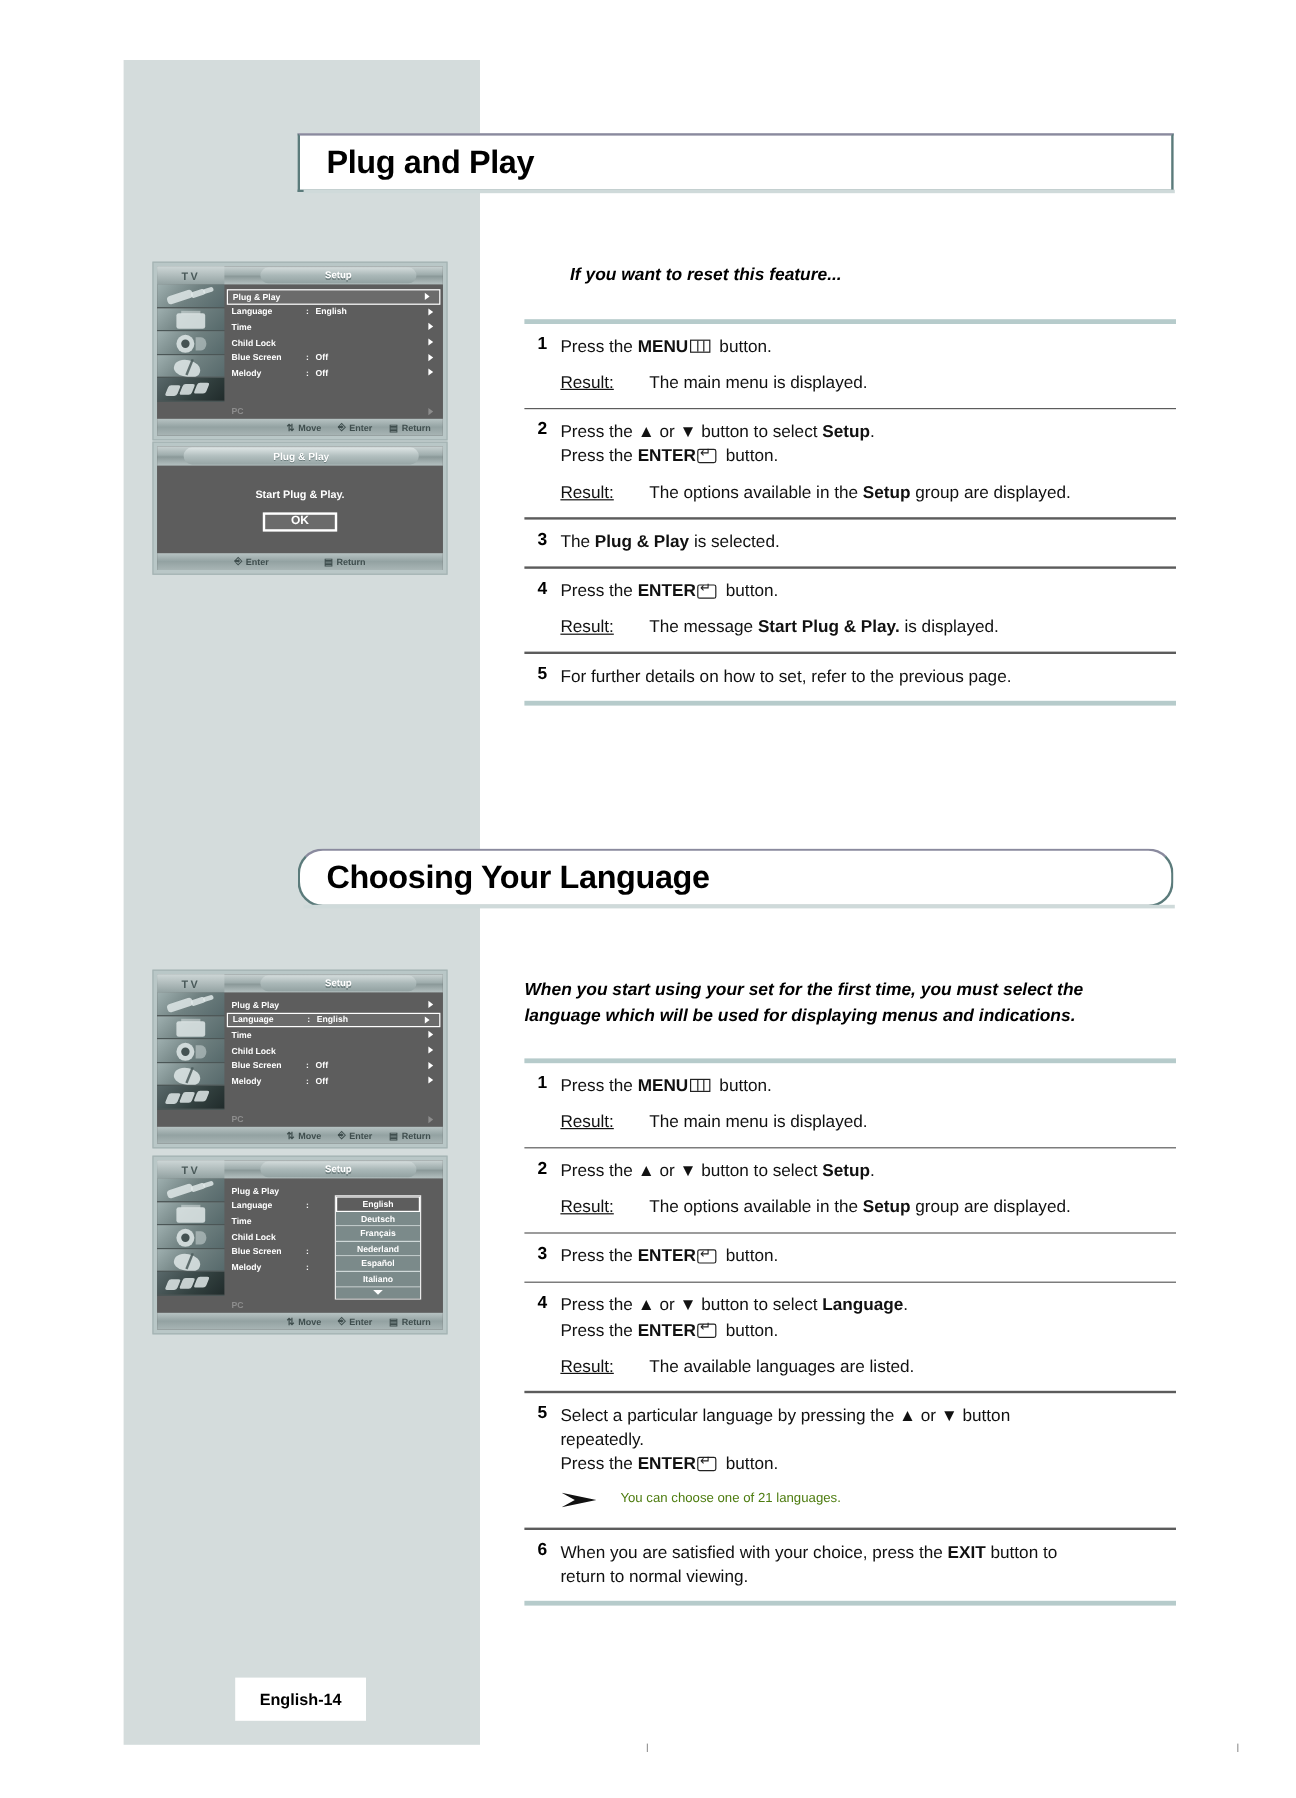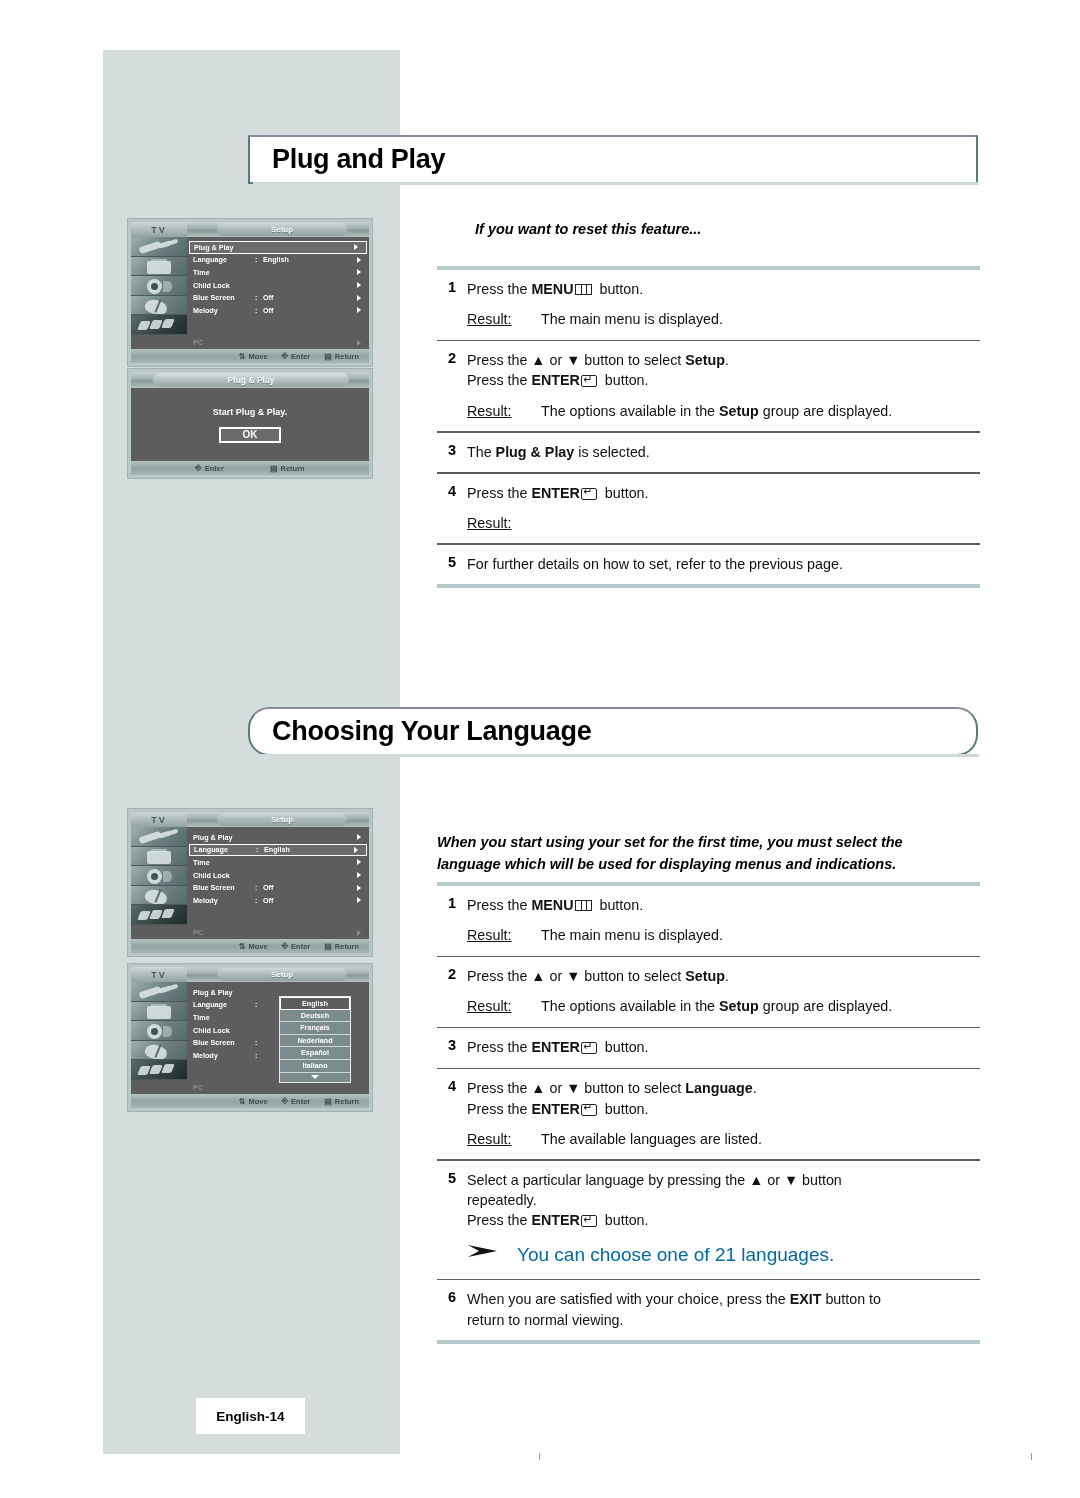--- a/index.html
+++ b/index.html
@@ -213,21 +213,21 @@
   .step-body { flex: 1; font-size: 14.3px; color: #111; line-height: 1.42; }
   .step-body b { font-weight: bold; }
   .result-line { display: flex; margin-top: 10px; }
   .result-lbl {
     width: 74px; flex: none; text-decoration: underline;
     font-size: 14.3px; color: #111;
   }
   .result-txt { flex: 1; font-size: 14.3px; color: #111; }
   .note-line { display: flex; margin-top: 11px; align-items: flex-start; }
   .note-arrow { width: 50px; flex: none; padding-top: 1px; }
-  .note-txt { flex: 1; font-size: 19px; color: #0369a1; }
+  .note-txt { flex: 1; font-size: 11px; color: #4d7c0f; }
 
   .kbd-menu {
     display: inline-block; width: 17px; height: 11px;
     border: 1.6px solid #222; vertical-align: -1px;
     position: relative; margin: 0 3px 0 2px;
   }
   .kbd-menu::before, .kbd-menu::after {
     content: ""; position: absolute; top: 0; bottom: 0; width: 1.6px; background: #222;
   }
   .kbd-menu::before { left: 4.2px; } .kbd-menu::after { left: 9.4px; }
@@ -251,21 +251,21 @@
   }
   .tickmark { position: absolute; width: 1px; height: 7px; background: #9a9a9a; }
 </style>
 </head>
 <body>
 
 <div class="page">
 
   <div class="grey-panel"></div>
 
-  <div class="title-bar" style="top:111px;margin-top:24px;">
+  <div class="title-bar" style="top:111px;">
     <span class="title-text">Plug and Play</span>
     <span class="shadow"></span>
   </div>
 
   <div class="osd" style="left:127px; top:218px;">
     <div class="osd-inner">
       <div class="osd-topbar">
         <div class="osd-tv">TV</div>
         <div class="osd-tab">Setup</div>
       </div>
@@ -419,20 +419,21 @@
     </div>
 
     <div class="rule-mid"></div>
 
     <div class="step">
       <div class="step-num">4</div>
       <div class="step-body">
         <div><span>Press the </span><b>ENTER</b><span class="kbd-enter"></span><span> button.</span></div>
         <div class="result-line">
           <span class="result-lbl">Result:</span>
+          <span class="result-txt"><span>The message </span><b>Start Plug &amp; Play.</b><span> is displayed.</span></span>
         </div>
       </div>
     </div>
 
     <div class="rule-mid"></div>
 
     <div class="step">
       <div class="step-num">5</div>
       <div class="step-body">
         <div>For further details on how to set, refer to the previous page.</div>
@@ -622,21 +623,21 @@
             <i style="font-style:normal">Enter</i>
           </span>
         <span>
             <b class="gl">▤</b>
             <i style="font-style:normal">Return</i>
           </span>
       </div>
     </div>
   </div>
 
-  <div class="intro" style="top:831px; width:545px;">
+  <div class="intro" style="top:814px; width:545px;">
     <div>When you start using your set for the first time, you must select the</div>
     <div>language which will be used for displaying menus and indications.</div>
   </div>
 
   <div class="steps" style="top:882px;">
     <div class="rule-top"></div>
 
     <div class="step">
       <div class="step-num">1</div>
       <div class="step-body">

